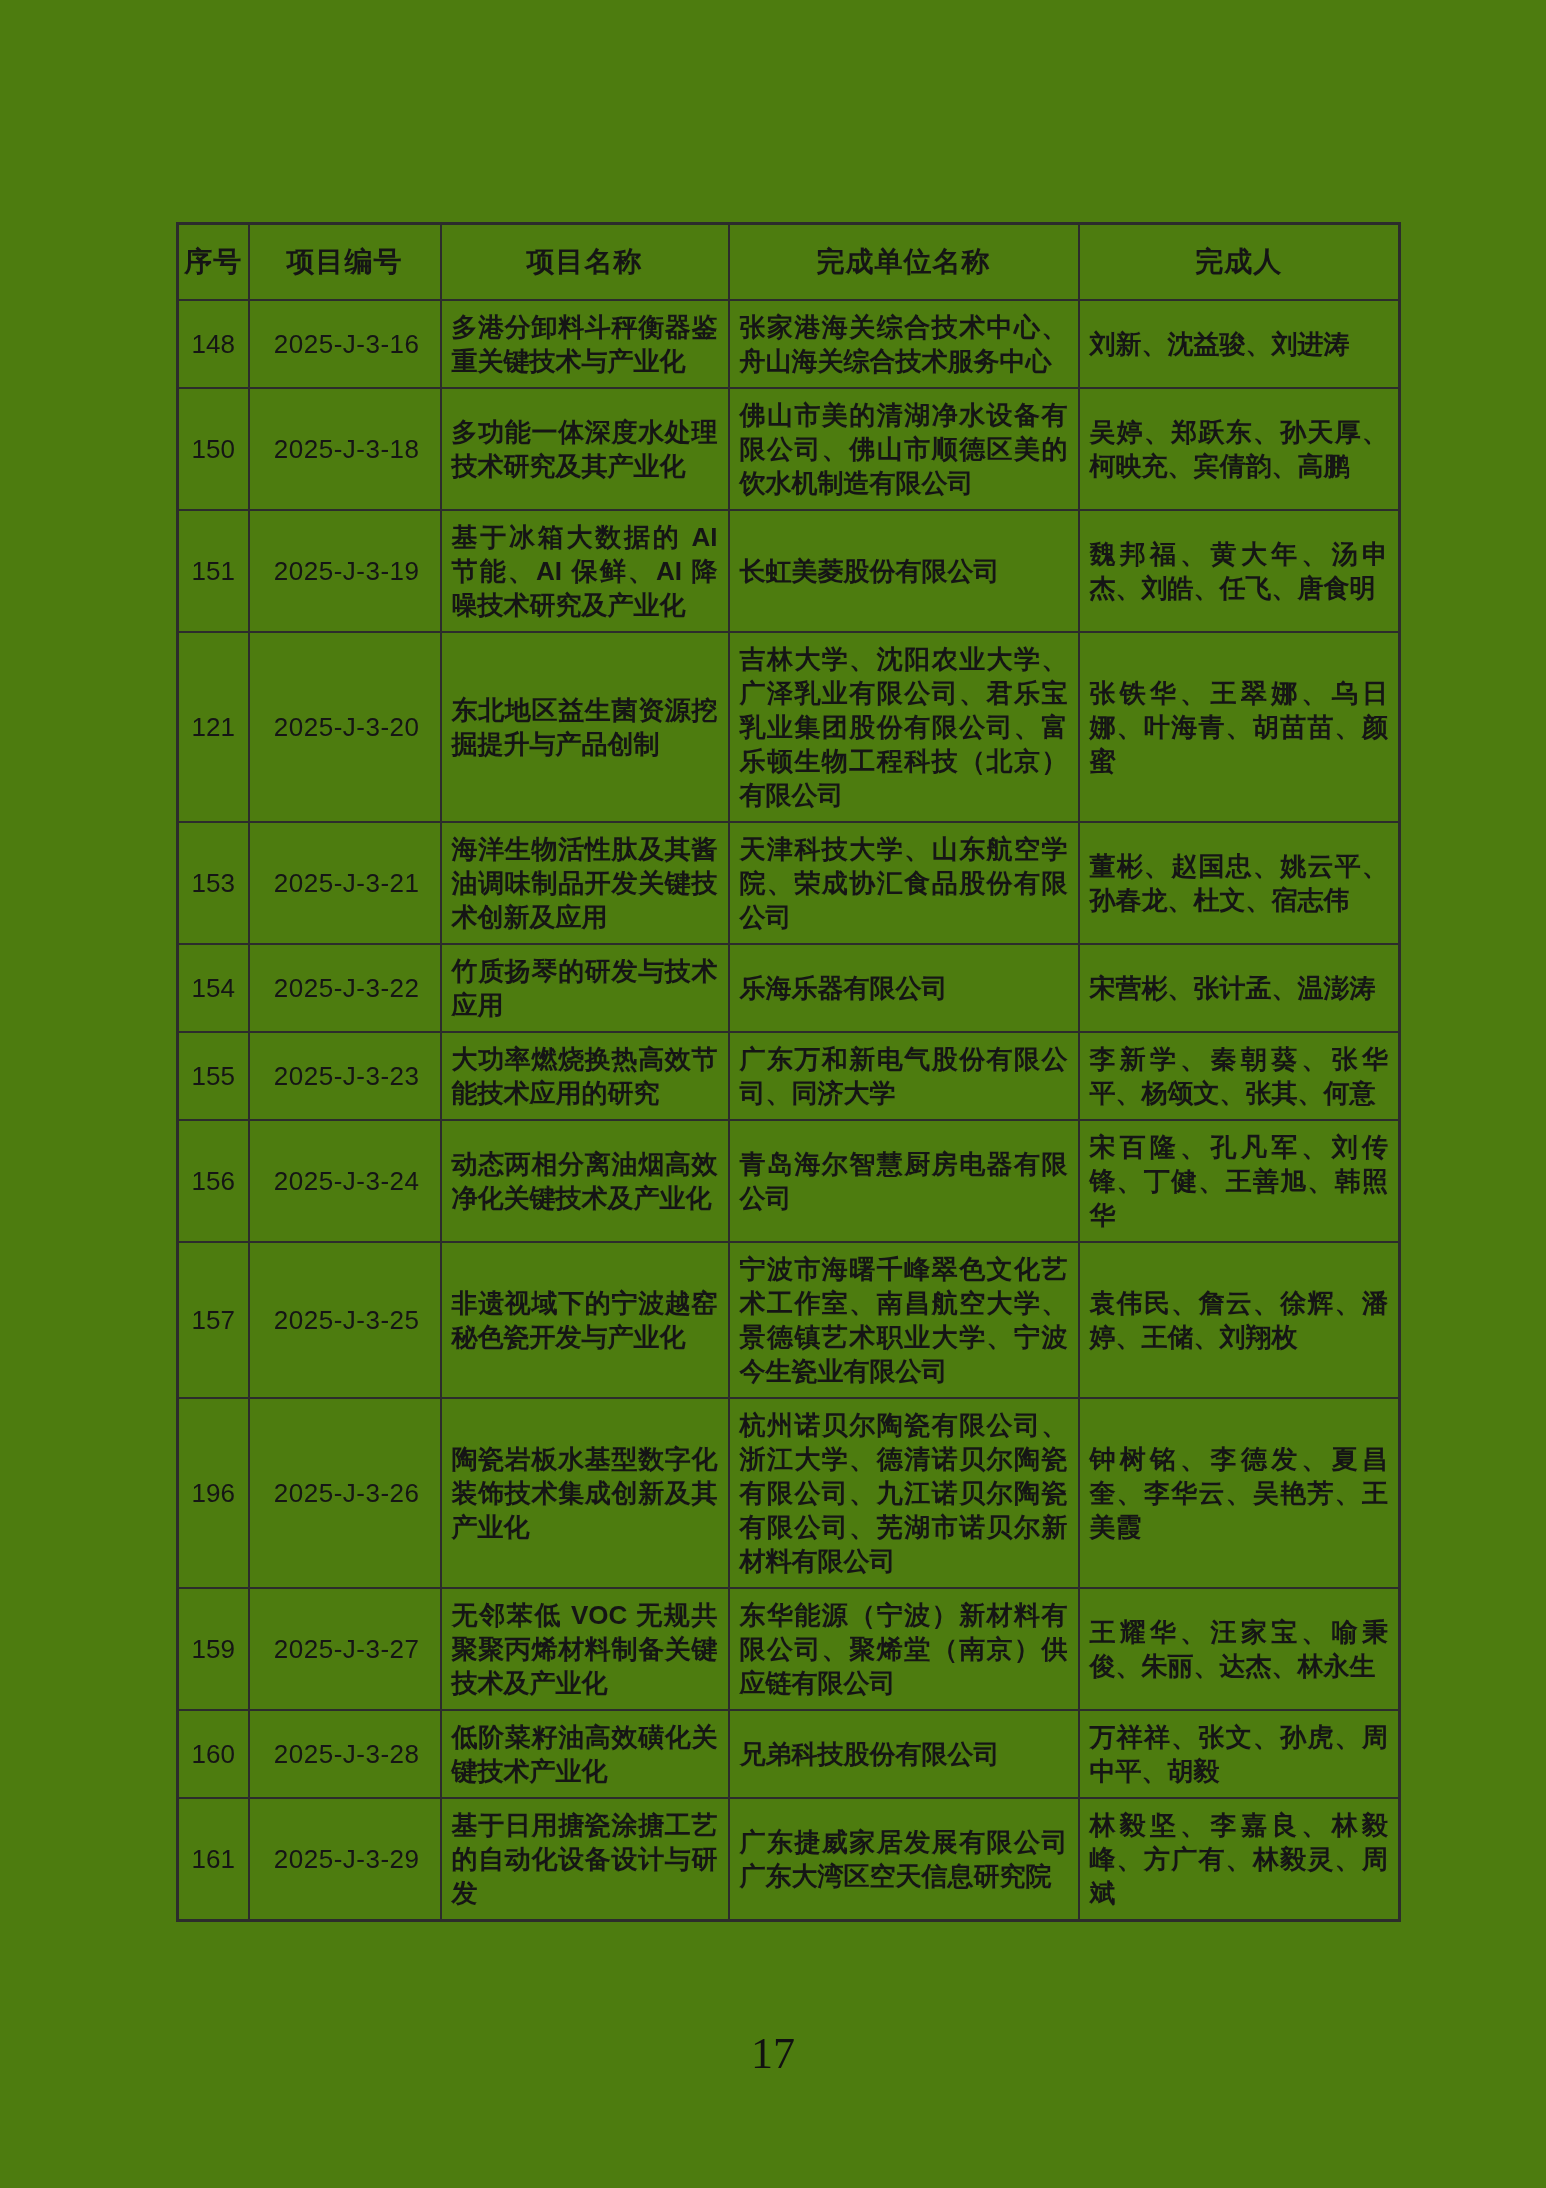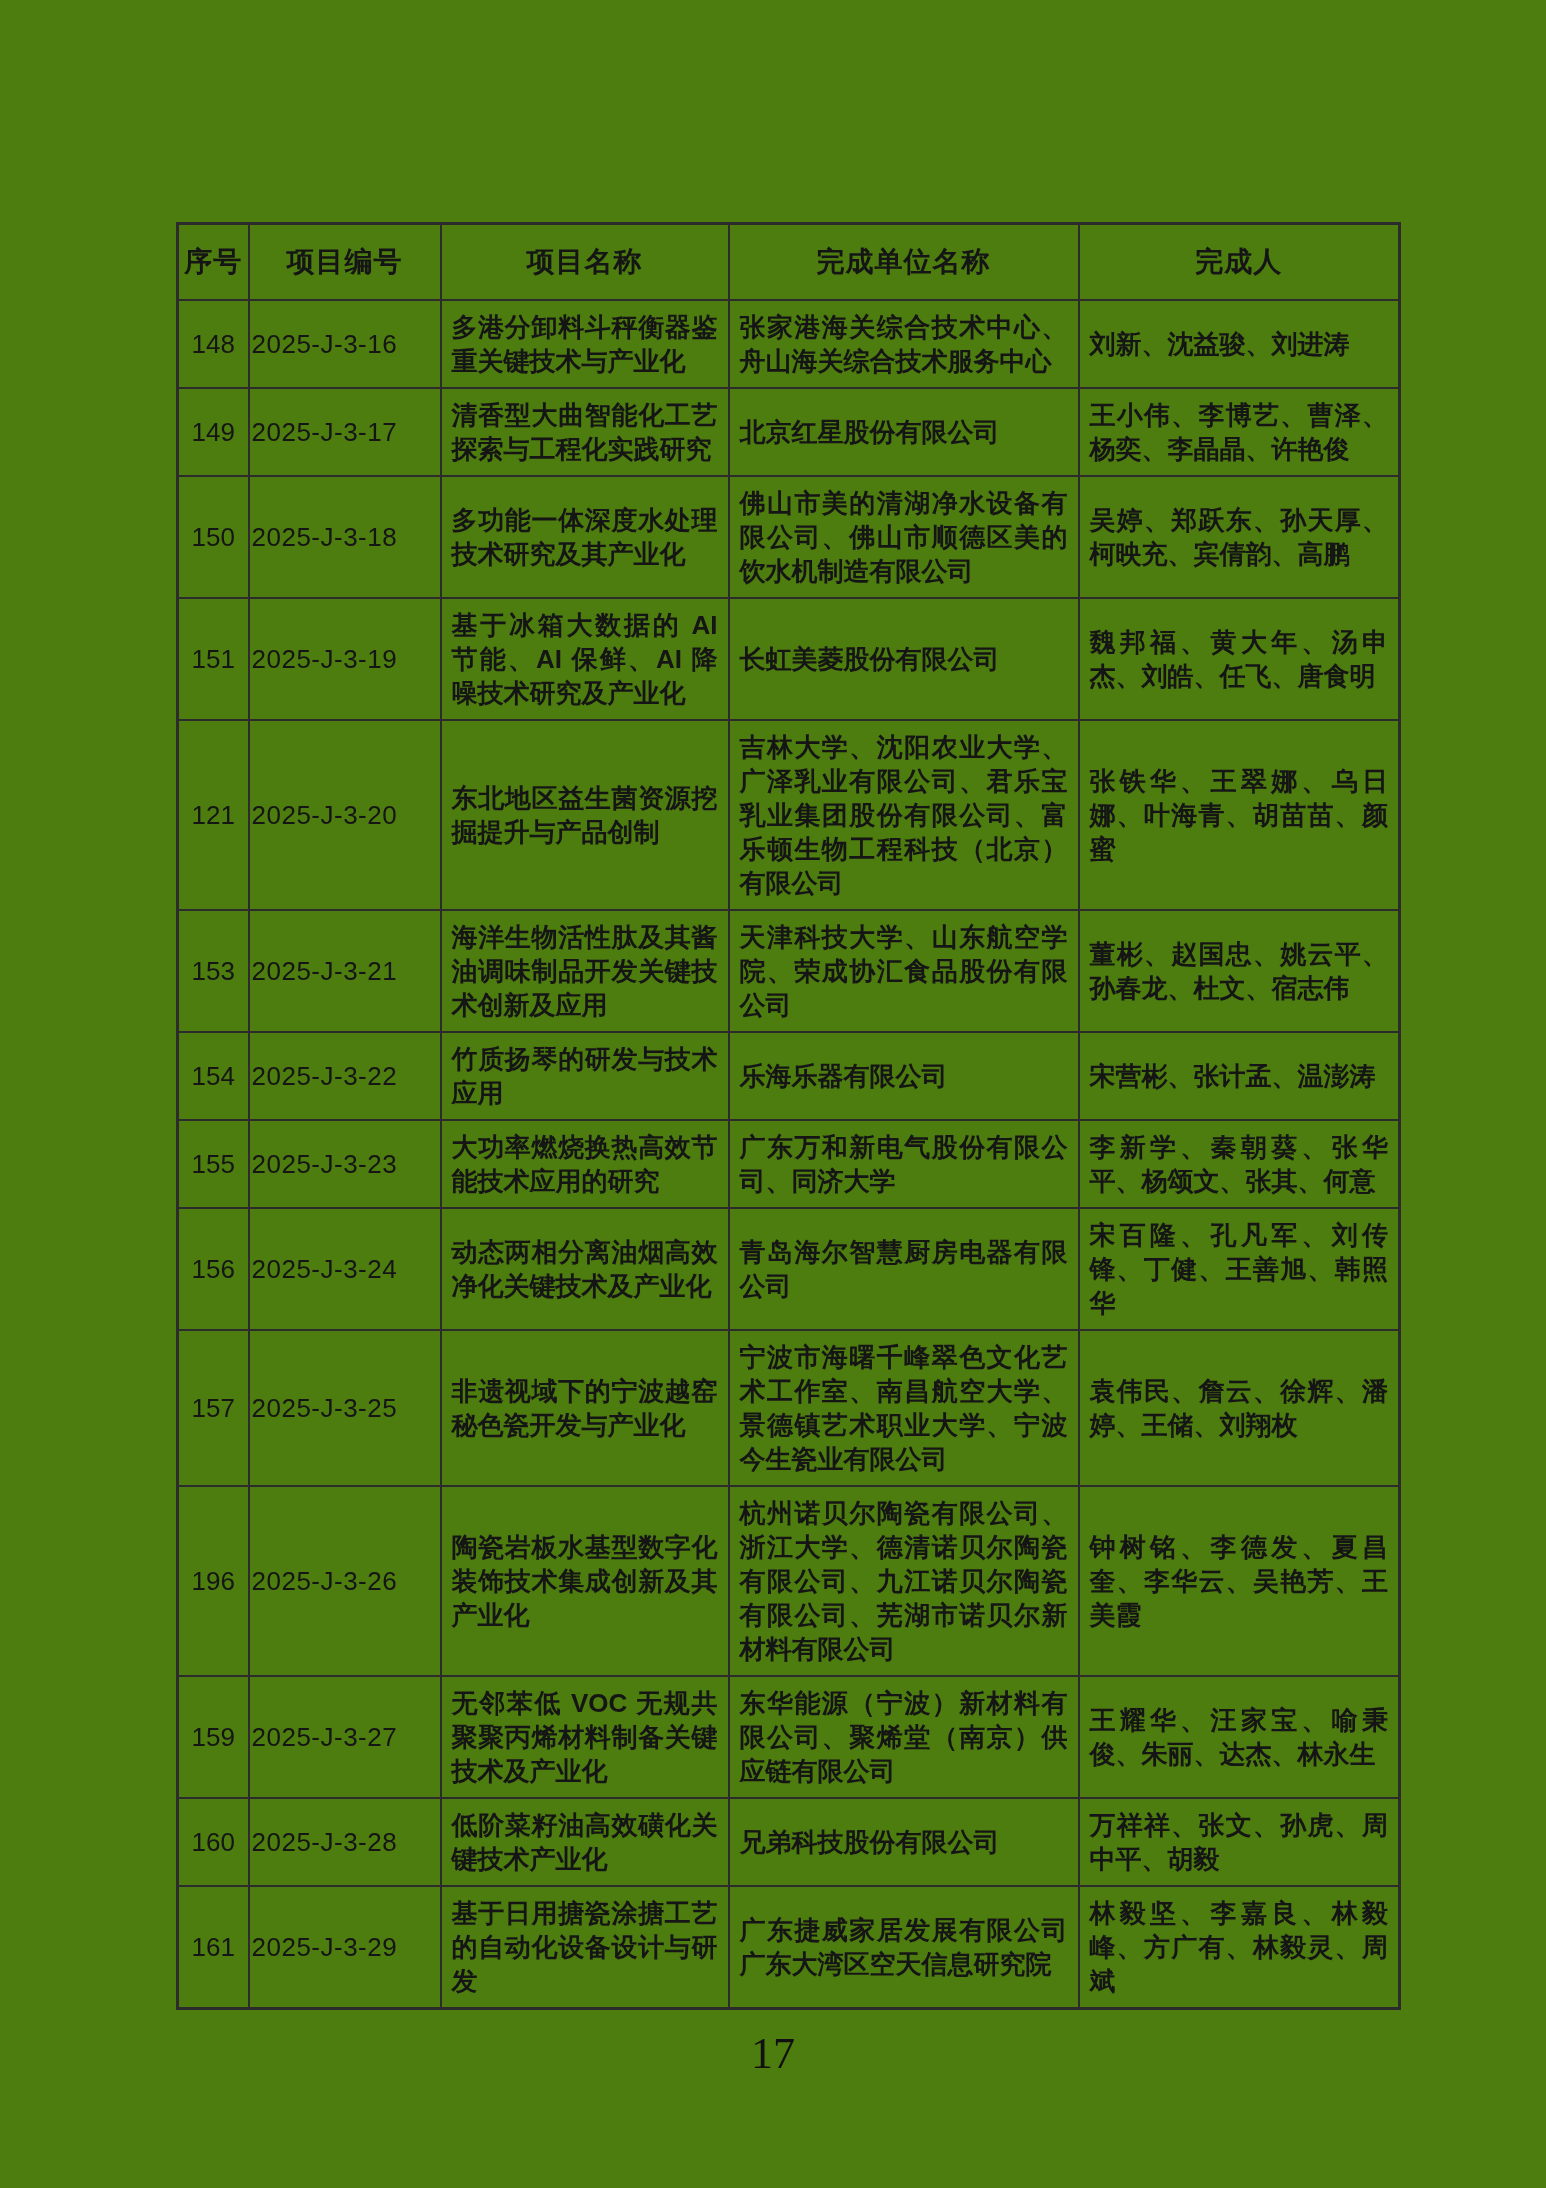--- a/index.html
+++ b/index.html
@@ -46,25 +46,25 @@
     line-height: 34px;
     padding: 9px 10px;
   }
   td.col-seq {
     text-align: center;
     font-weight: 400;
     font-size: 26px;
     padding: 6px 2px;
   }
   td.col-code {
-    text-align: left;
+    text-align: right;
     font-weight: 400;
     font-size: 26px;
     letter-spacing: 0.5px;
-    padding: 9px 2px;
+    padding: 9px 20px;
   }
   td.col-name,
   td.col-org,
   td.col-people {
     font-weight: 700;
     text-align: justify;
     text-justify: inter-ideograph;
   }
   .page-number {
     position: absolute;
@@ -101,27 +101,20 @@
     </thead>
     <tbody id="table-body">
         <tr>
           <td class="col-seq">148</td>
           <td class="col-code">2025-J-3-16</td>
           <td class="col-name">多港分卸料斗秤衡器鉴重关键技术与产业化</td>
           <td class="col-org">张家港海关综合技术中心、舟山海关综合技术服务中心</td>
           <td class="col-people">刘新、沈益骏、刘进涛</td>
         </tr>
         <tr>
-          <td class="col-seq">149</td>
-          <td class="col-code">2025-J-3-17</td>
-          <td class="col-name">清香型大曲智能化工艺探索与工程化实践研究</td>
-          <td class="col-org">北京红星股份有限公司</td>
-          <td class="col-people">王小伟、李博艺、曹泽、杨奕、李晶晶、许艳俊</td>
-        </tr>
-        <tr>
           <td class="col-seq">150</td>
           <td class="col-code">2025-J-3-18</td>
           <td class="col-name">多功能一体深度水处理技术研究及其产业化</td>
           <td class="col-org">佛山市美的清湖净水设备有限公司、佛山市顺德区美的饮水机制造有限公司</td>
           <td class="col-people">吴婷、郑跃东、孙天厚、柯映充、宾倩韵、高鹏</td>
         </tr>
         <tr>
           <td class="col-seq">151</td>
           <td class="col-code">2025-J-3-19</td>
           <td class="col-name">基于冰箱大数据的 AI 节能、AI 保鲜、AI 降噪技术研究及产业化</td>

